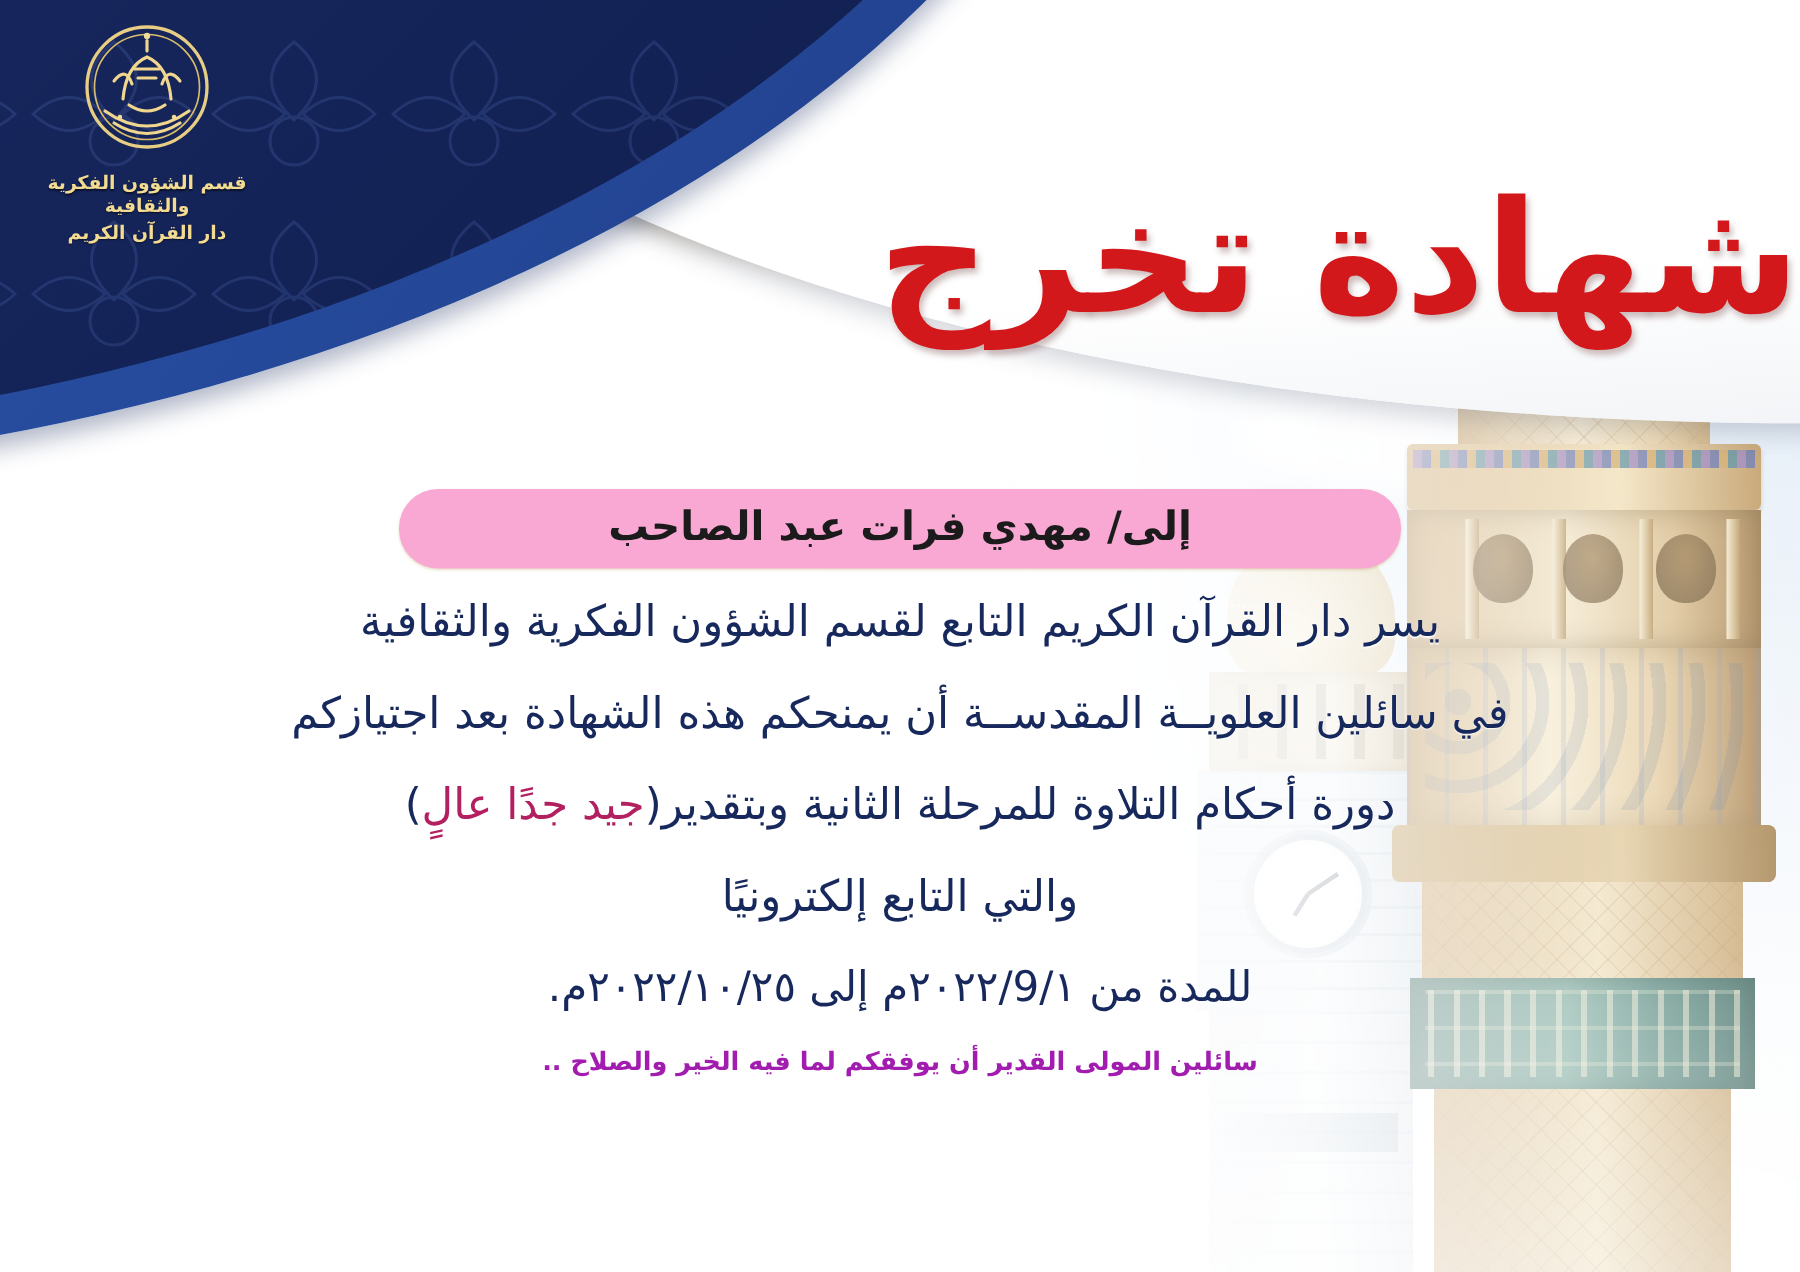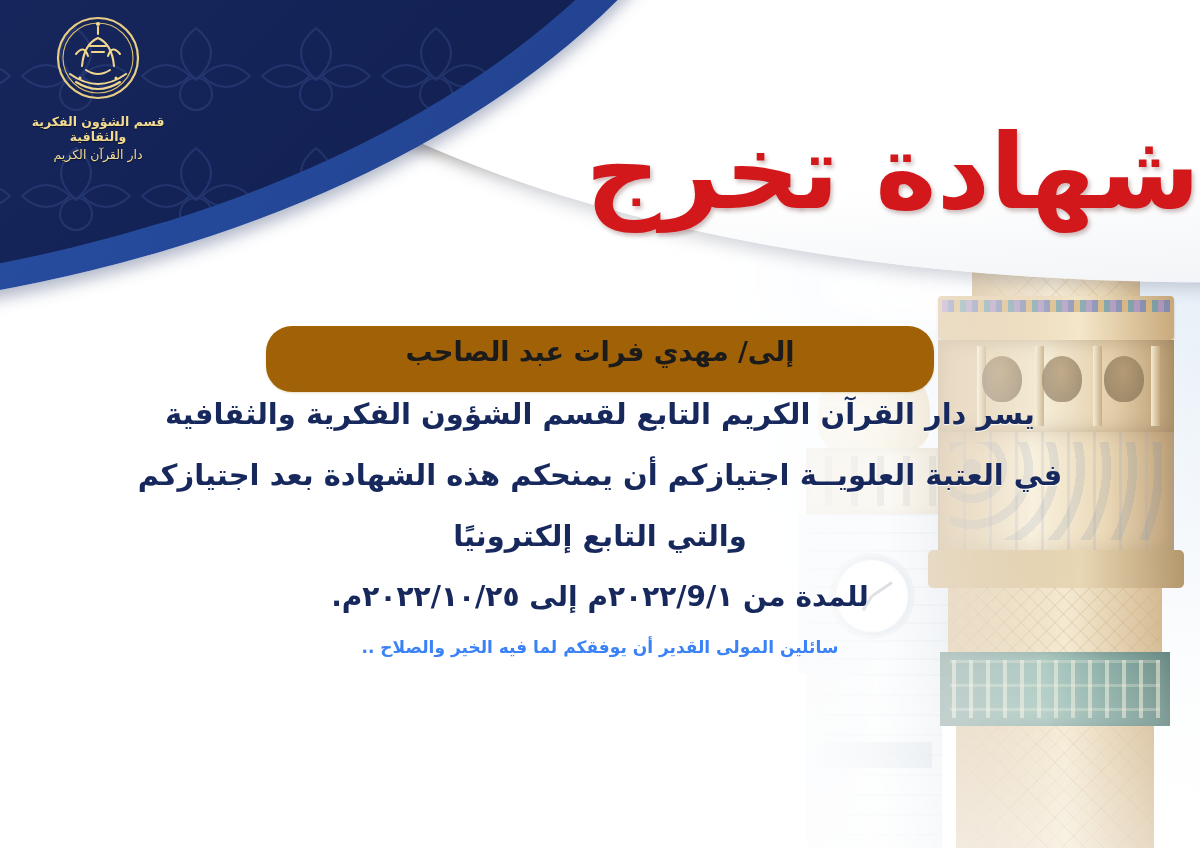--- a/index.html
+++ b/index.html
@@ -245,21 +245,21 @@
     position:relative;
   }
   .logo-line{
     font-family:"DejaVu Sans","Liberation Sans",sans-serif;
     color:#f3dc92;
     letter-spacing:.3px;
     text-shadow:0 1px 1px rgba(0,0,0,.5);
     direction:rtl;
   }
   .logo-line-1{font-size:12.5px;margin-top:2px;font-weight:700;}
-  .logo-line-2{font-size:12.5px;margin-top:3px;font-weight:400;}
+  .logo-line-2{font-size:12.5px;margin-top:3px;font-weight:700;}
 
   
   .title{
     position:absolute;
     top:118px;left:0;right:0;
     z-index:25;
     text-align:right;
     padding-left:120px;
     direction:rtl;
   }
@@ -272,51 +272,51 @@
     letter-spacing:2px;
     text-shadow:2px 3px 4px rgba(110,60,60,.35), 0 1px 0 rgba(255,255,255,.5);
   }
 
   
   .name-badge-wrap{
     position:absolute;top:326px;left:0;right:0;z-index:25;text-align:center;
   }
   .name-badge{
     display:inline-block;
-    background:#a16207;
+    background:#f9a8d4;
     color:#1b1b1b;
     border-radius:26px;
-    padding:10px 54px 25px;
+    padding:10px 54px 12px;
     font-size:27px;
     font-weight:700;
     direction:rtl;
     box-shadow:0 1px 2px rgba(150,120,20,.25);
     min-width:560px;
   }
 
   
   .body-block{
     position:absolute;top:400px;left:0;right:0;z-index:25;
     text-align:center;direction:rtl;
     color:#16285c;
   }
   .body-line{
     font-size:29px;
-    font-weight:700;
+    font-weight:400;
     line-height:1.0;
     margin:0 0 32px 0;
     text-shadow:0 1px 1px rgba(255,255,255,.9);
     white-space:nowrap;
   }
   .grade{color:#b32060;}
   .line-date{font-size:28px;margin-bottom:26px;}
   .closing{
     font-size:17px;
     font-weight:700;
-    color:#3b82f6;
+    color:#a21caf;
     margin:0;
     text-shadow:0 1px 1px rgba(255,255,255,.9);
   }
 </style>
 </head>
 <body>
 
 <div id="certificate">
 
   <div class="photo-layer">
@@ -431,19 +431,20 @@
   <div class="title">
     <span class="title-text">شهادة تخرج</span>
   </div>
 
   <div class="name-badge-wrap">
     <div class="name-badge">إلى/ مهدي فرات عبد الصاحب</div>
   </div>
 
   <div class="body-block">
     <p class="body-line">يسر دار القرآن الكريم التابع لقسم الشؤون الفكرية والثقافية</p>
-    <p class="body-line">في العتبة العلويــة اجتيازكم أن يمنحكم هذه الشهادة بعد اجتيازكم</p>
+    <p class="body-line">في سائلين العلويــة المقدســة أن يمنحكم هذه الشهادة بعد اجتيازكم</p>
+    <p class="body-line"><span>دورة أحكام التلاوة للمرحلة الثانية وبتقدير(</span><span class="grade">جيد جدًا عالٍ</span><span>)</span></p>
     <p class="body-line">والتي التابع إلكترونيًا</p>
     <p class="body-line line-date">للمدة من ٢٠٢٢/9/١م إلى ٢٠٢٢/١٠/٢٥م.</p>
     <p class="closing">سائلين المولى القدير أن يوفقكم لما فيه الخير والصلاح ..</p>
   </div>
 
 </div>
 
 </body></html>

